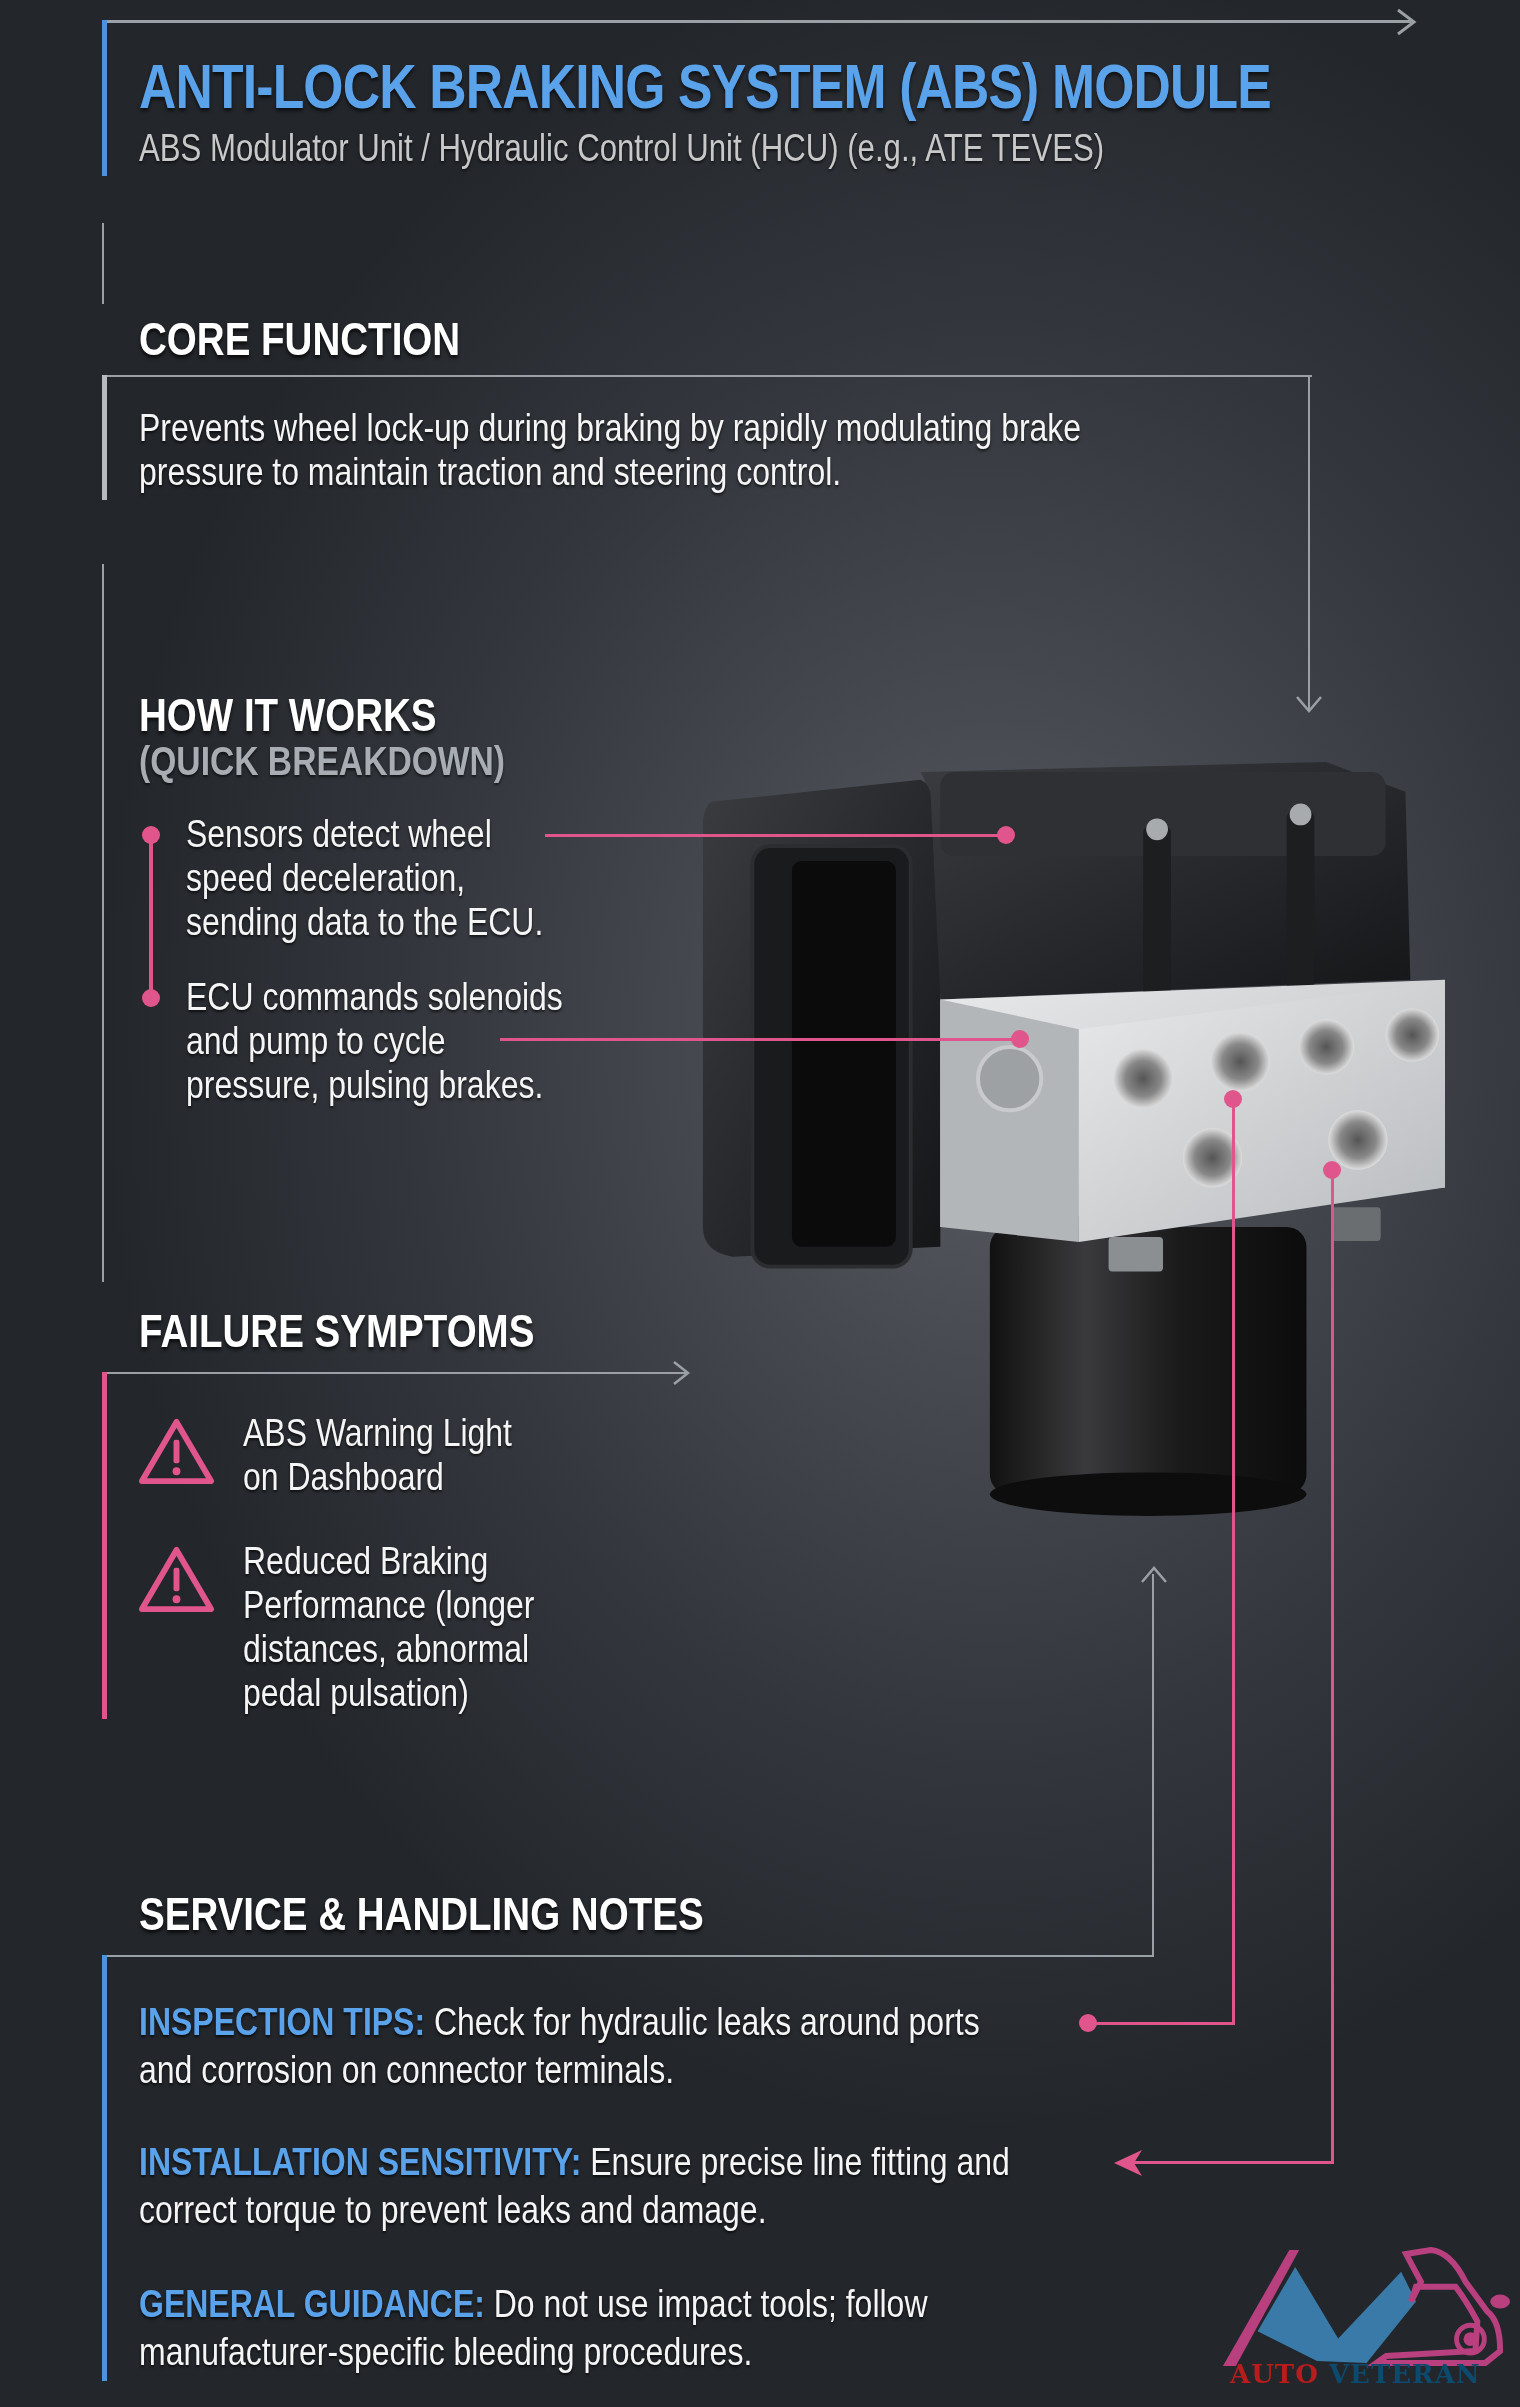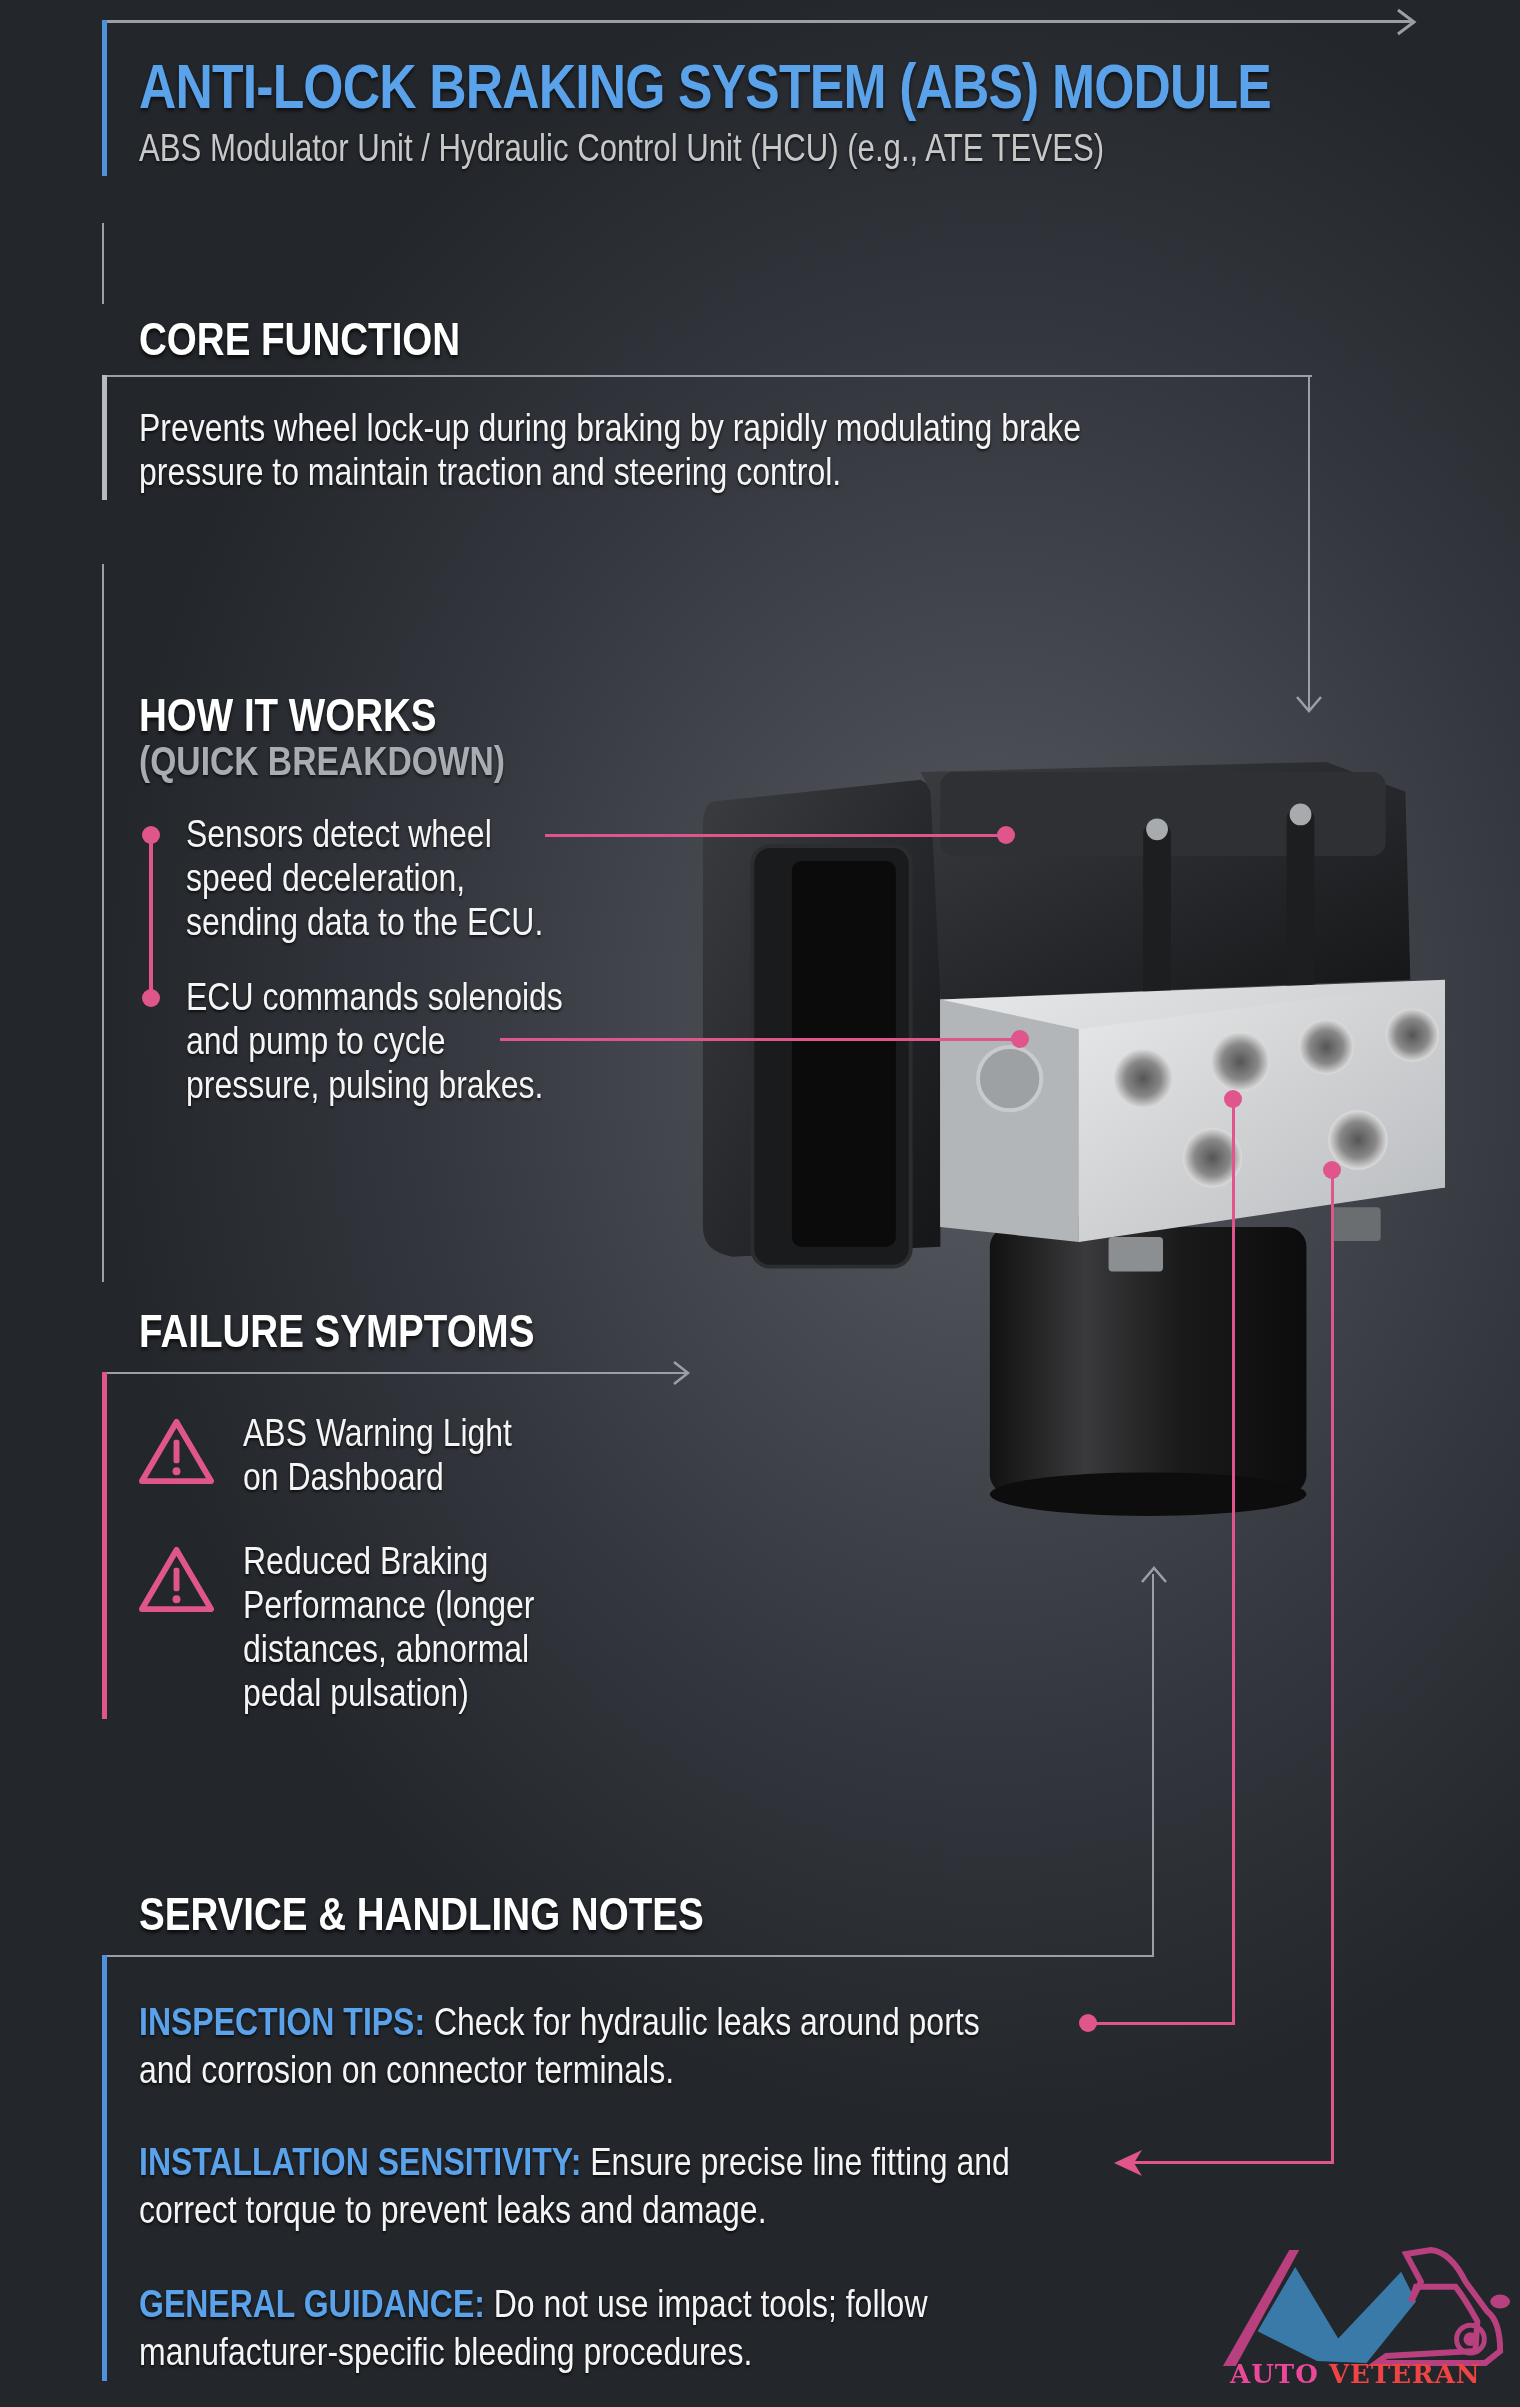--- a/index.html
+++ b/index.html
@@ -197,17 +197,17 @@
   <svg width="297" height="129" viewBox="0 0 300 130">
     <path d="M5 125 L72 8 L82 8 L18 125 Z" fill="#b8407f"></path>
     <path d="M40 90 L78 25 L135 120 L100 120 Z" fill="#3a7aa8"></path>
     <path d="M100 120 L185 30 L200 60 L150 122 Z" fill="#3a7aa8"></path>
     <path d="M190 12 L215 8 Q235 10 250 40 L272 70 Q285 80 285 110 L270 122 L160 122 L170 115 L260 110 L262 80 Q250 58 240 45 L200 45 L195 60 L205 40 Z" fill="none" stroke="#b8407f" stroke-width="6"></path>
     <circle cx="255" cy="98" r="14" fill="none" stroke="#b8407f" stroke-width="5"></circle>
     <circle cx="255" cy="98" r="7" fill="#b8407f"></circle>
     <ellipse cx="285" cy="60" rx="10" ry="7" fill="#b8407f"></ellipse>
   </svg>
   <div style="position:absolute; left:12px; top:117px; font-family:'DejaVu Serif', serif; font-weight:bold; font-size:26px; letter-spacing:1px; white-space:nowrap;">
-    <span style="color:#ec4899;">AUTO</span>
-    <span style="color:#ef4444;">VETERAN</span>
+    <span style="color:#b91c1c;">AUTO</span>
+    <span style="color:#0c4a6e;">VETERAN</span>
   </div>
 </div>
 
 
 </body></html>

